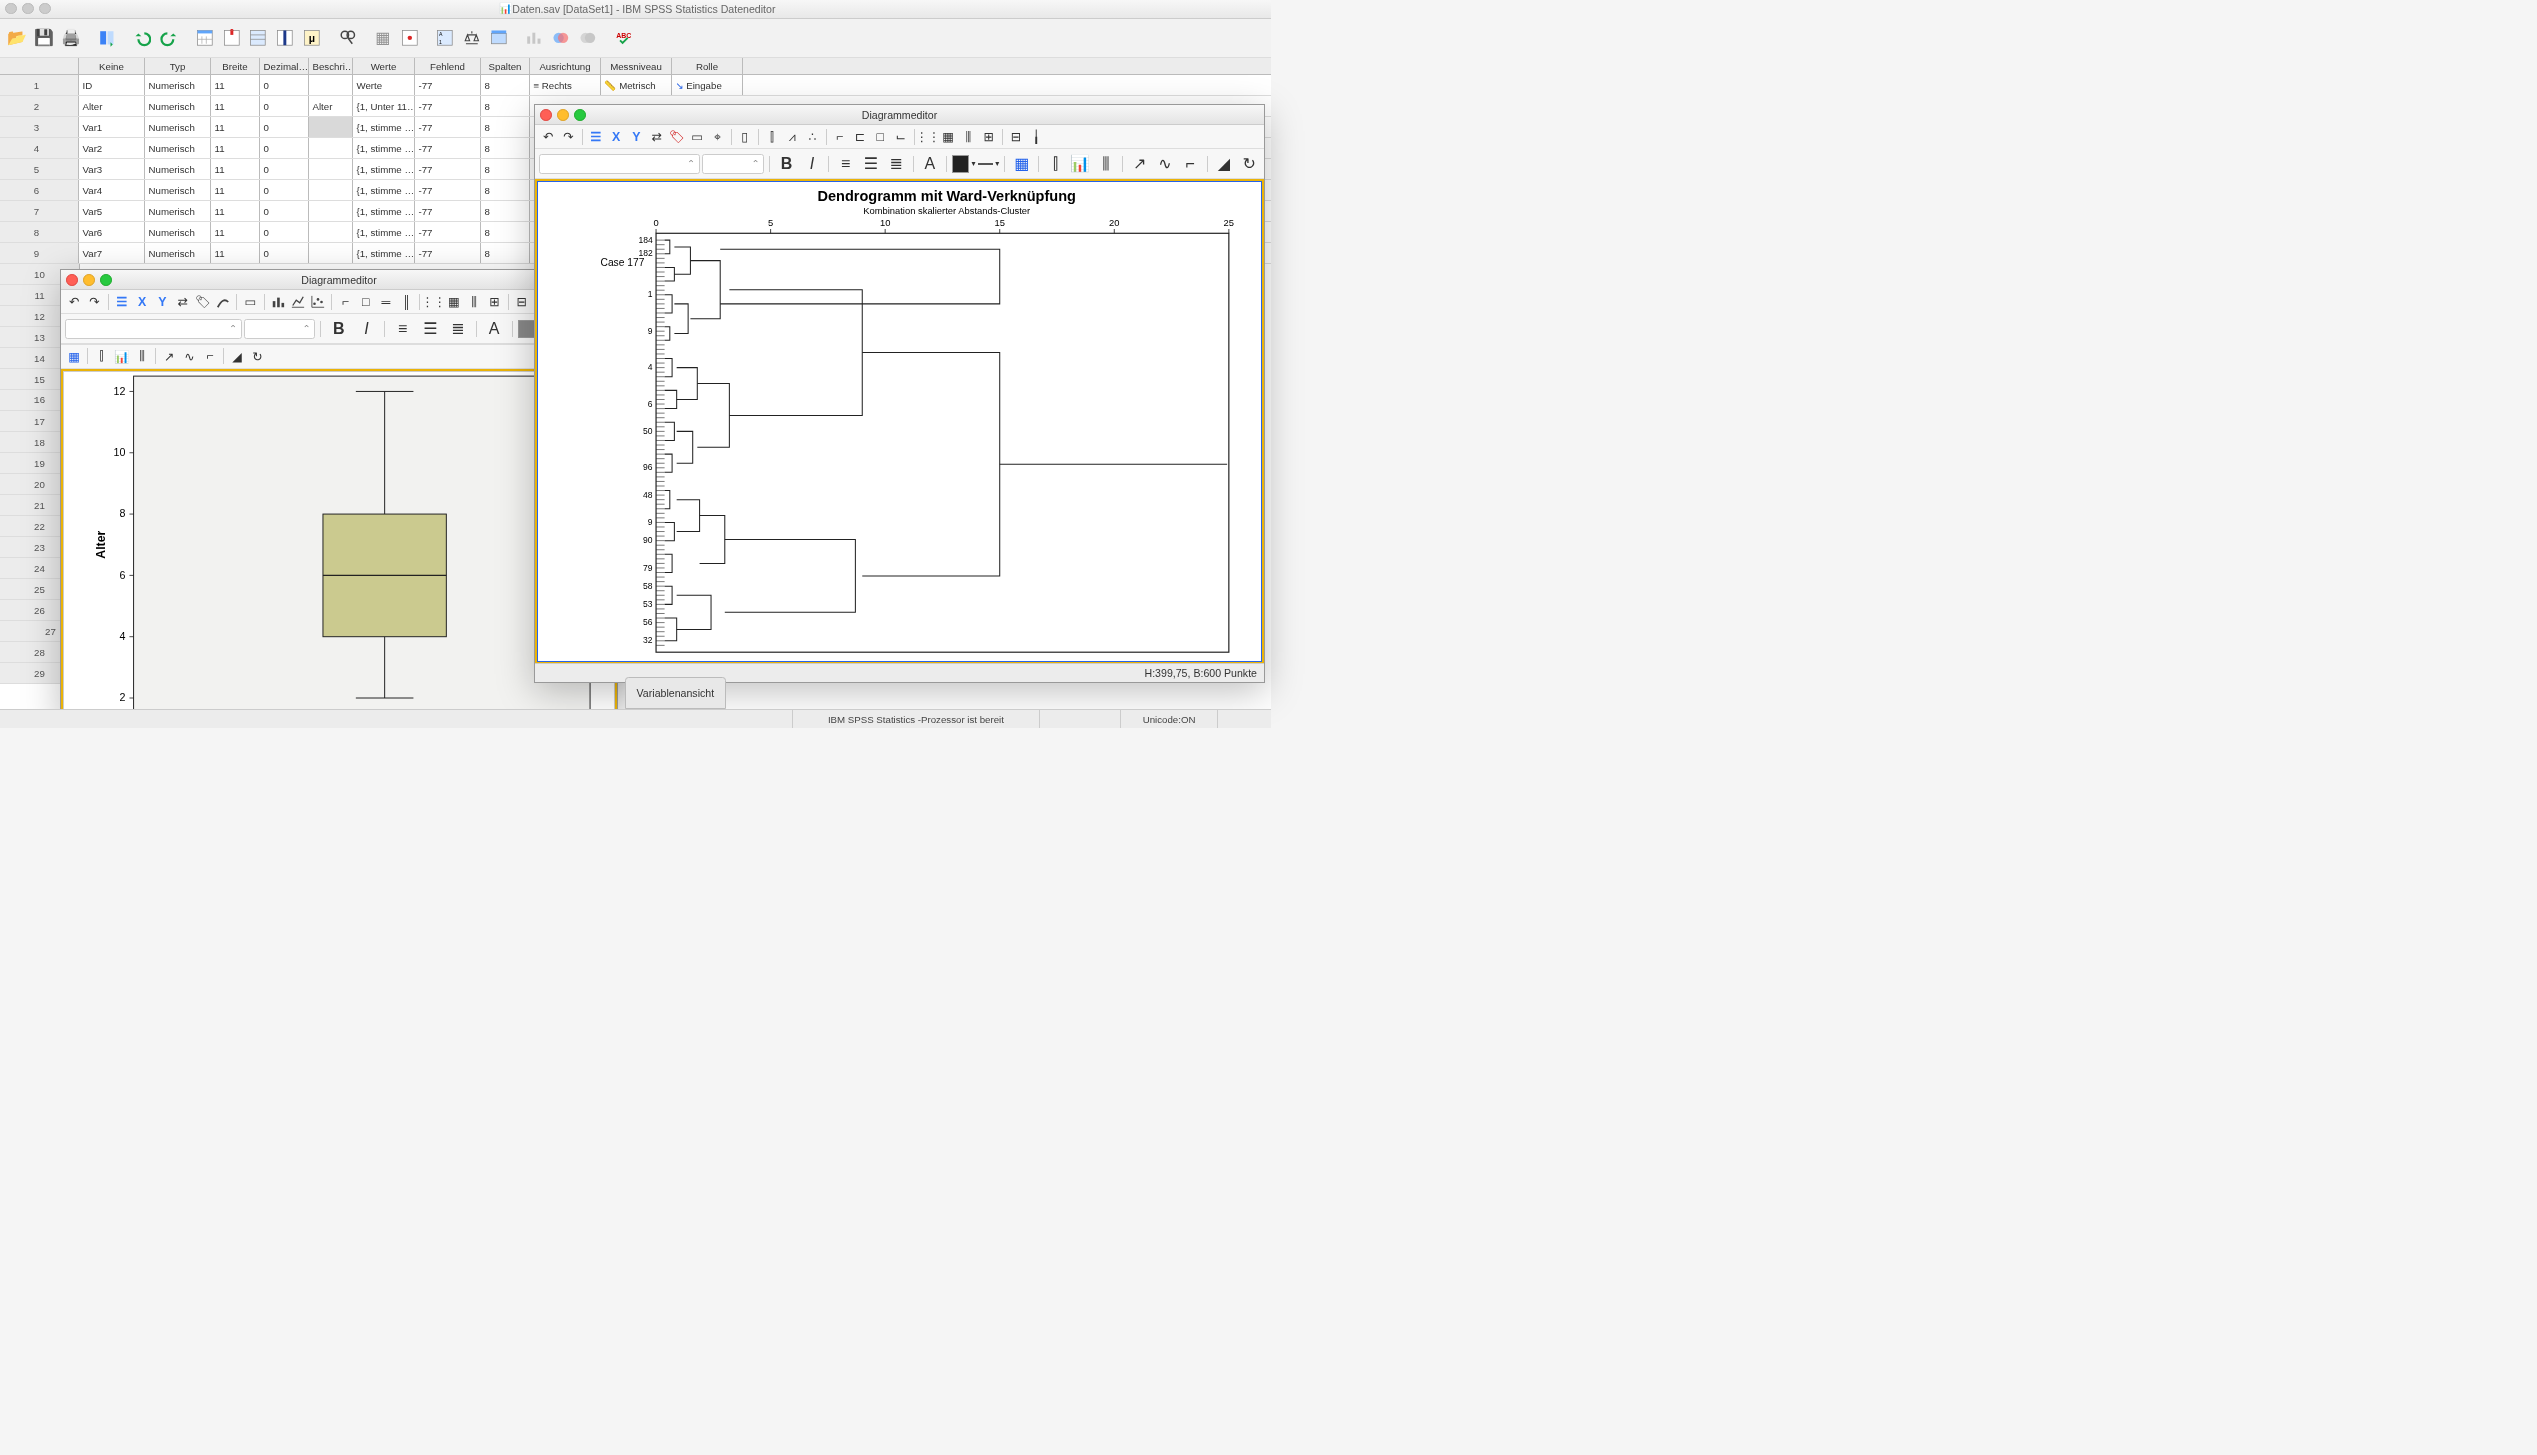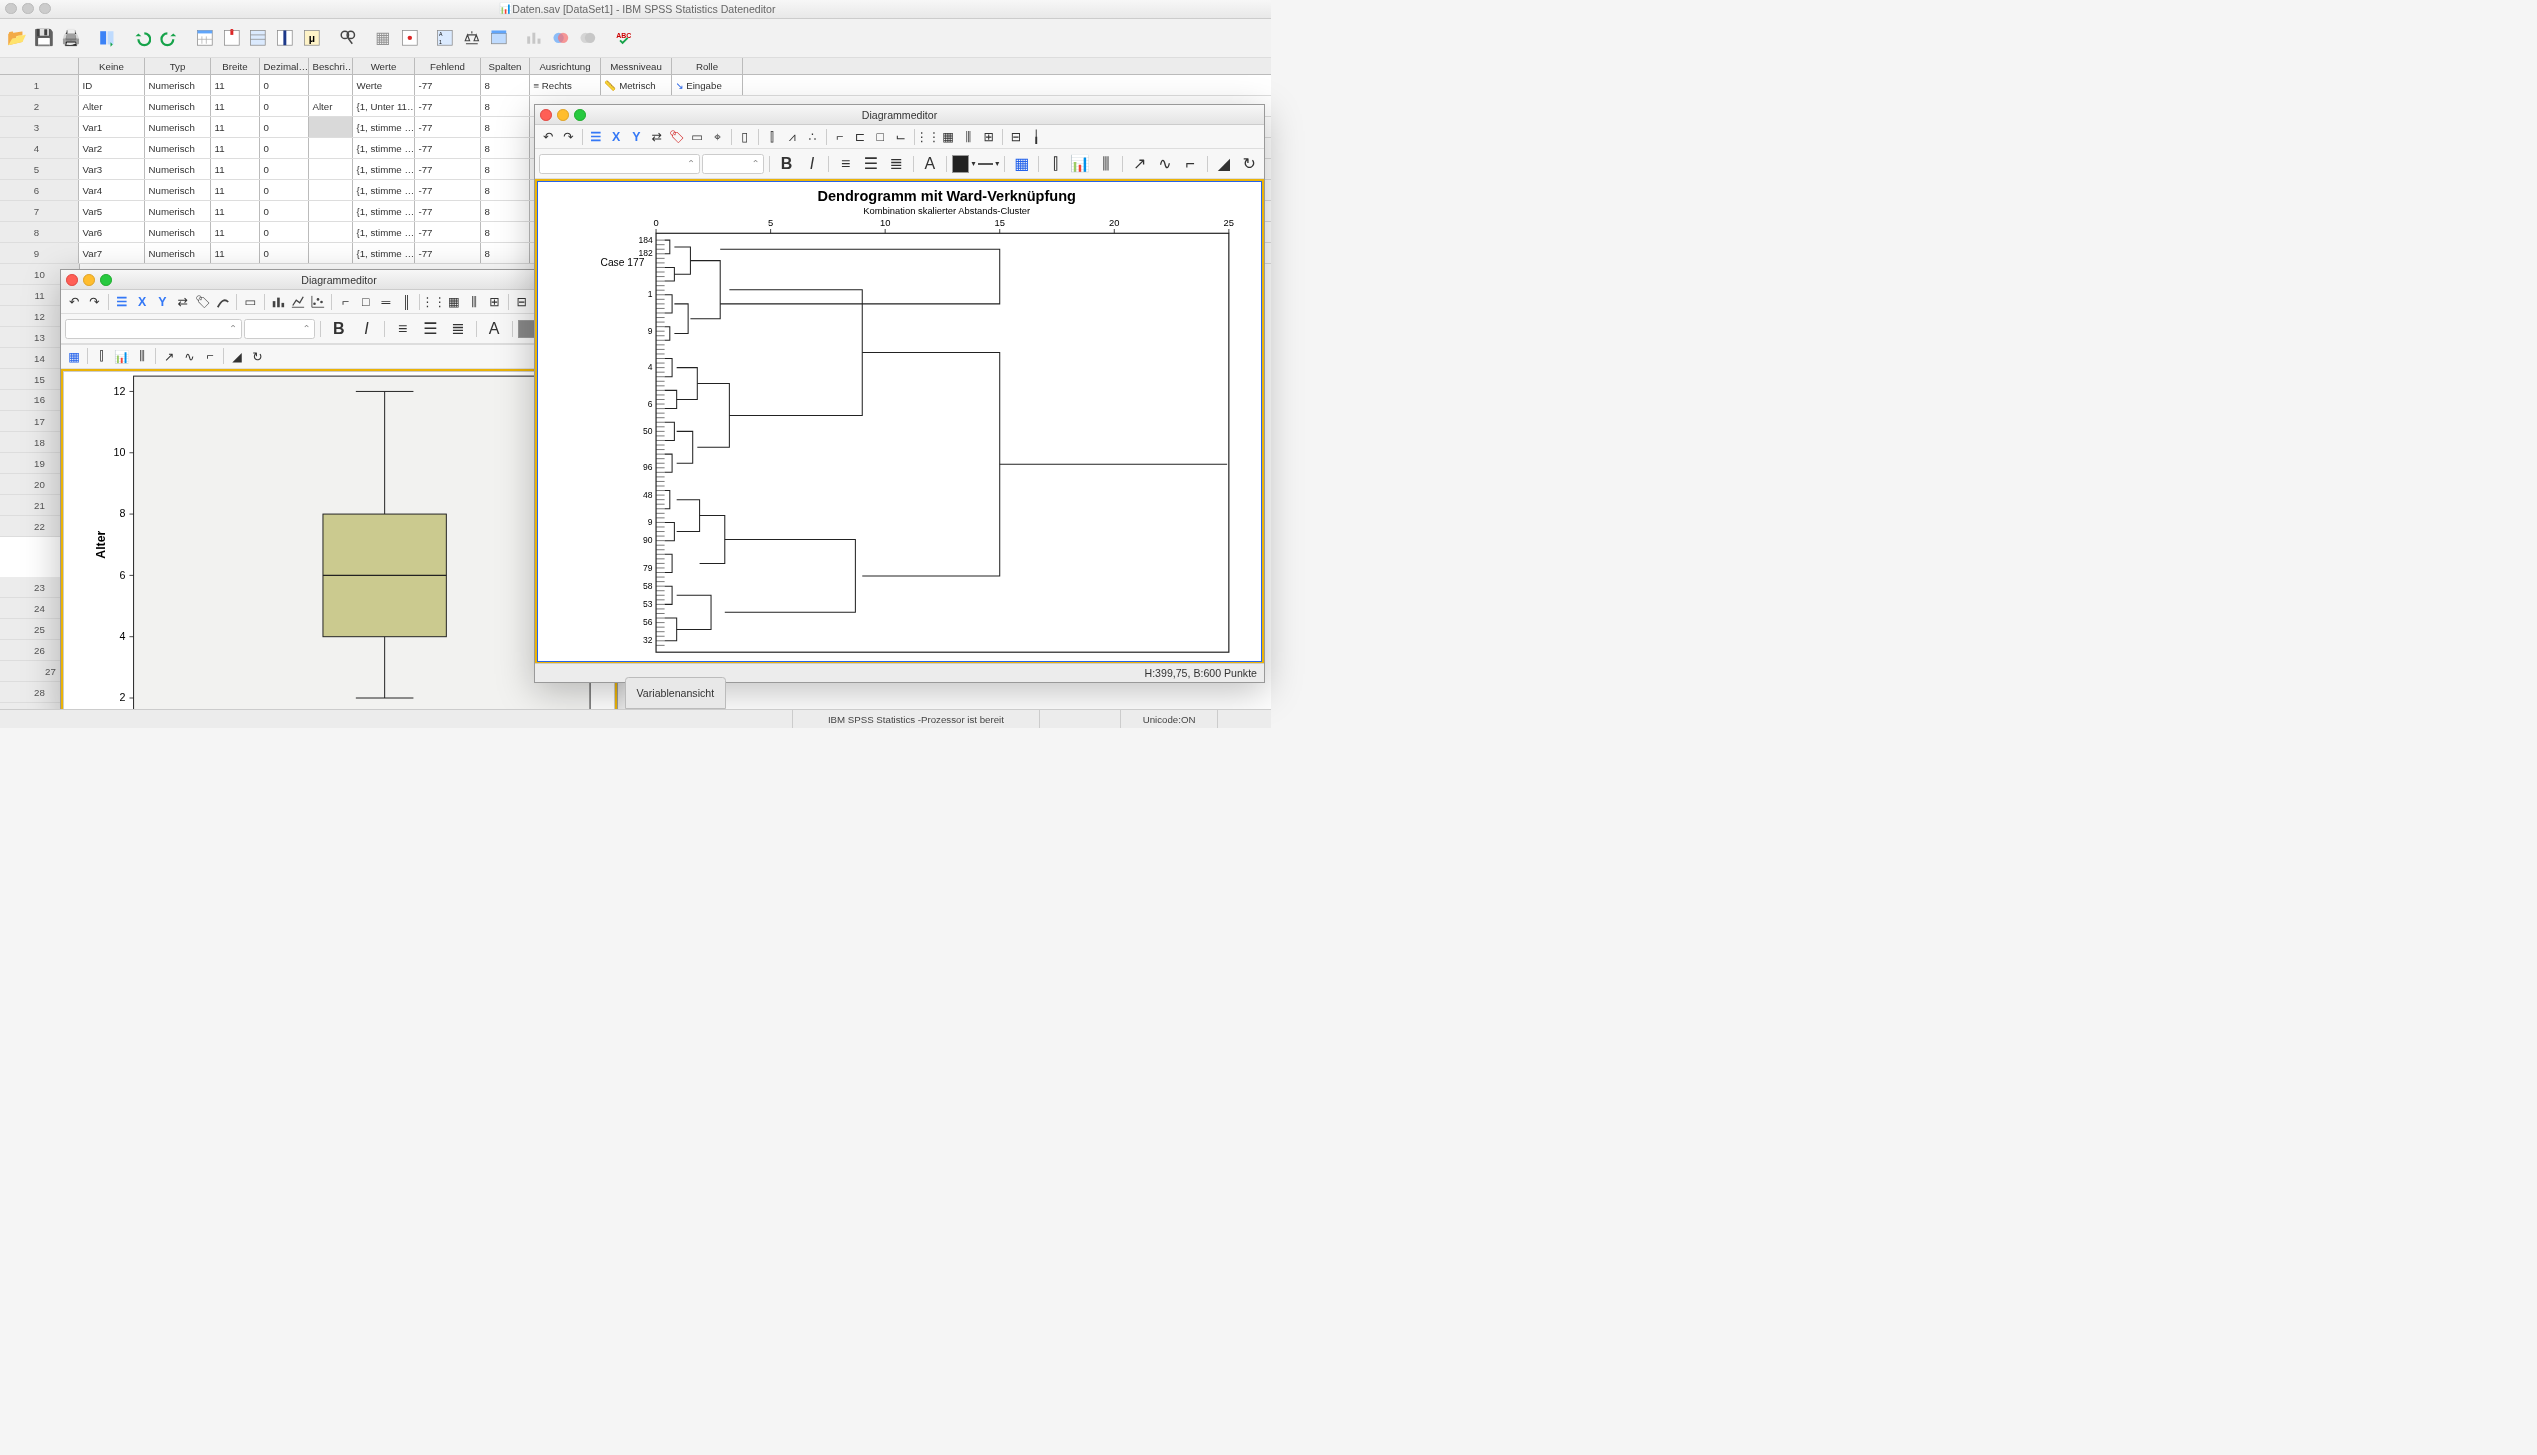--- a/index.html
+++ b/index.html
@@ -324,21 +324,21 @@
           <div class="rn" style="width: 79px;">13</div>
           <div class="rn" style="width: 79px;">14</div>
           <div class="rn" style="width: 79px;">15</div>
           <div class="rn" style="width: 79px; font-family: Liberation Mono, monospace;">16</div>
           <div class="rn" style="width: 79px;">17</div>
           <div class="rn" style="width: 79px;">18</div>
           <div class="rn" style="width: 79px;">19</div>
           <div class="rn" style="width: 79px;">20</div>
           <div class="rn" style="width: 79px;">21</div>
           <div class="rn" style="width: 79px;">22</div>
-          <div class="rn" style="width: 79px; margin-top: 40px;">23</div>
+          <div class="rn" style="width: 79px;">23</div>
           <div class="rn" style="width: 79px;">24</div>
           <div class="rn" style="width: 79px;">25</div>
           <div class="rn" style="width: 79px;">26</div>
           <div class="rn" style="width: 79px; padding-left: 11px;">27</div>
           <div class="rn" style="width: 79px;">28</div>
           <div class="rn" style="width: 79px;">29</div>
         </div>
     </div>
   </div>
 

